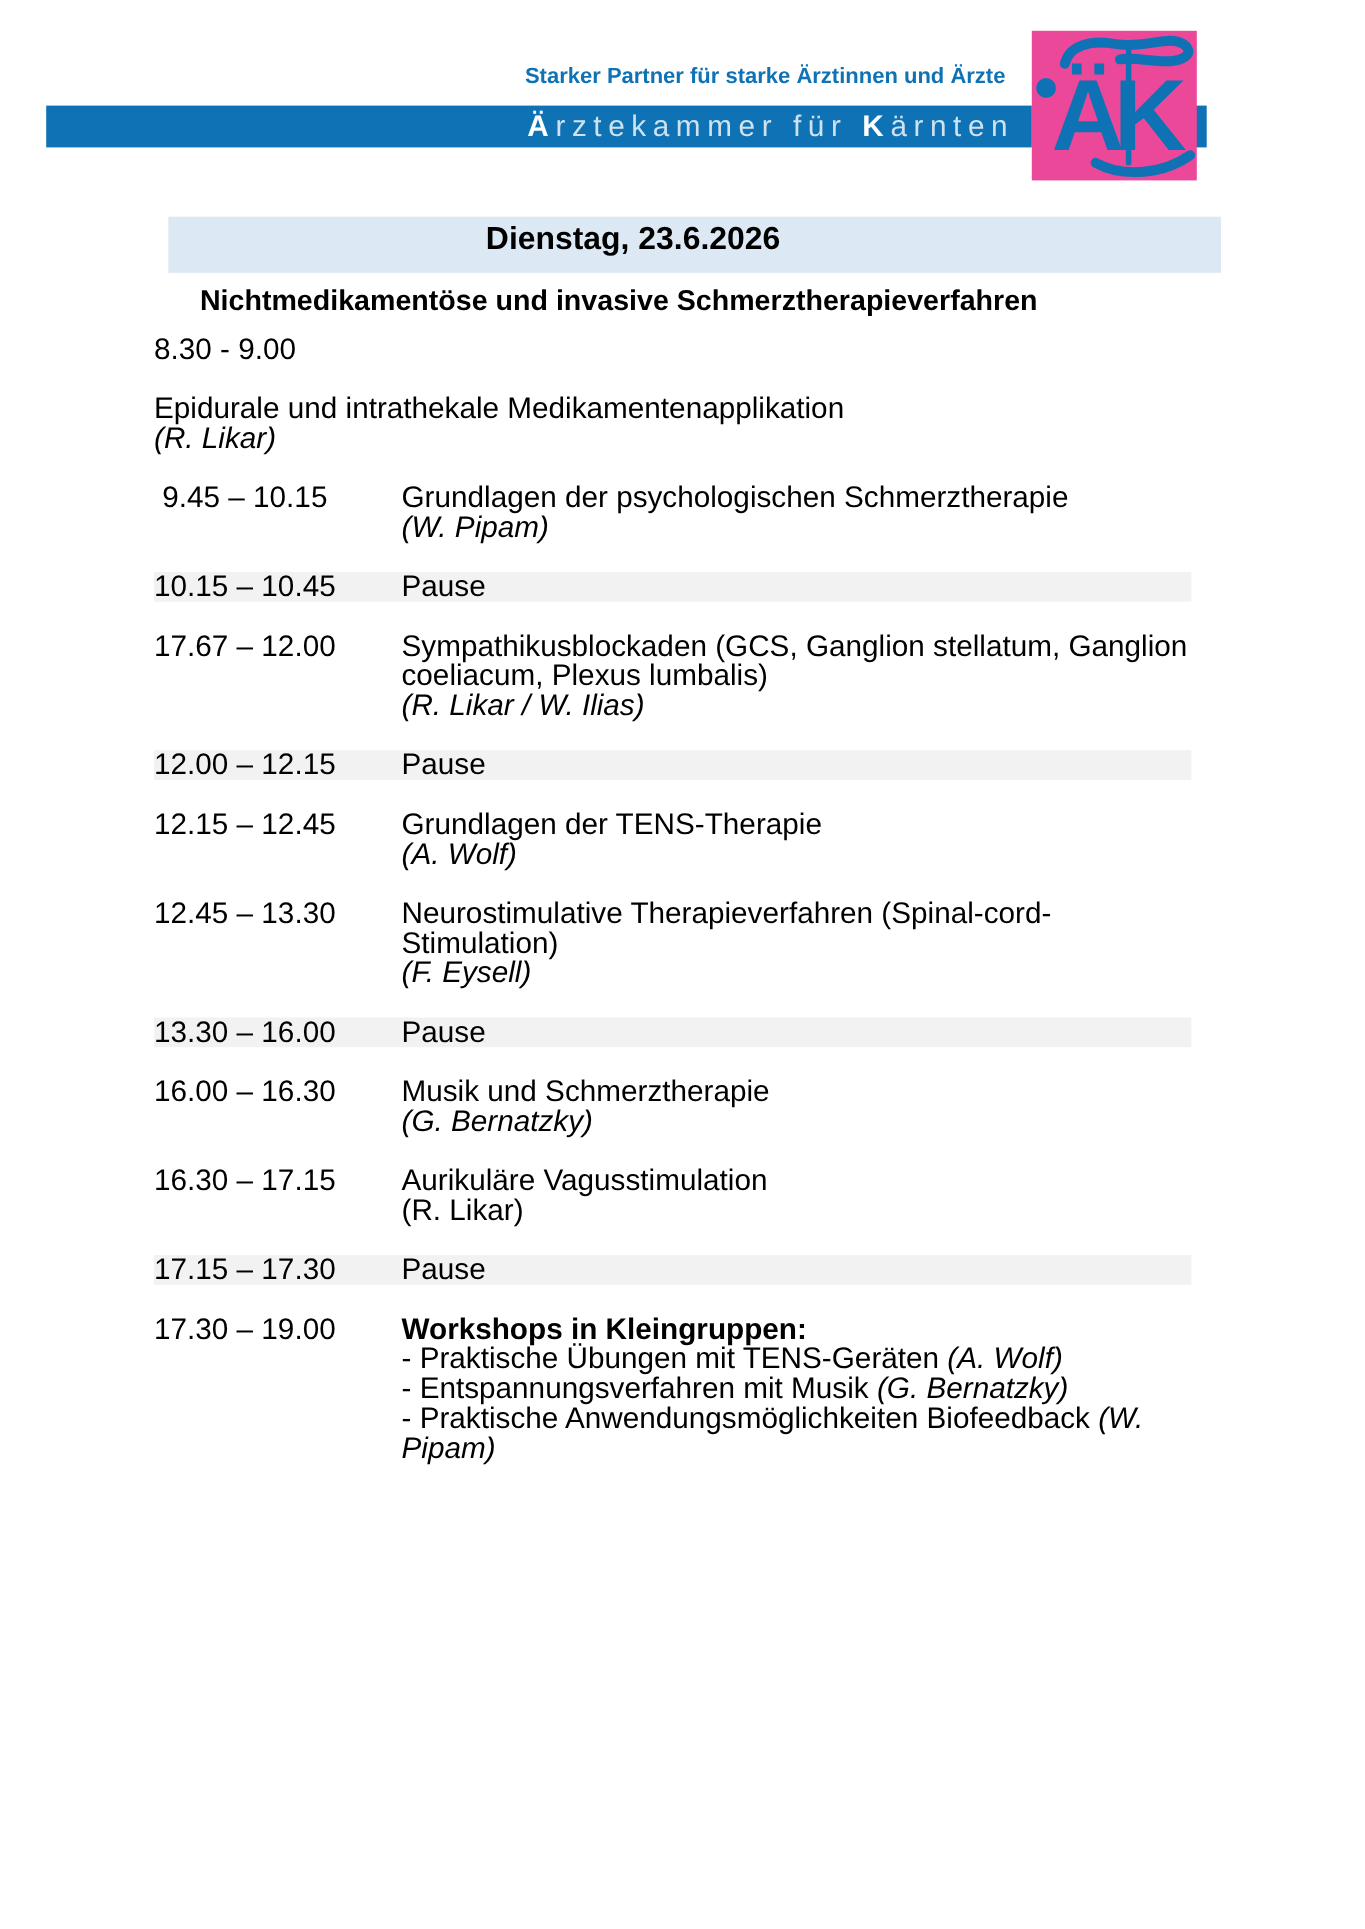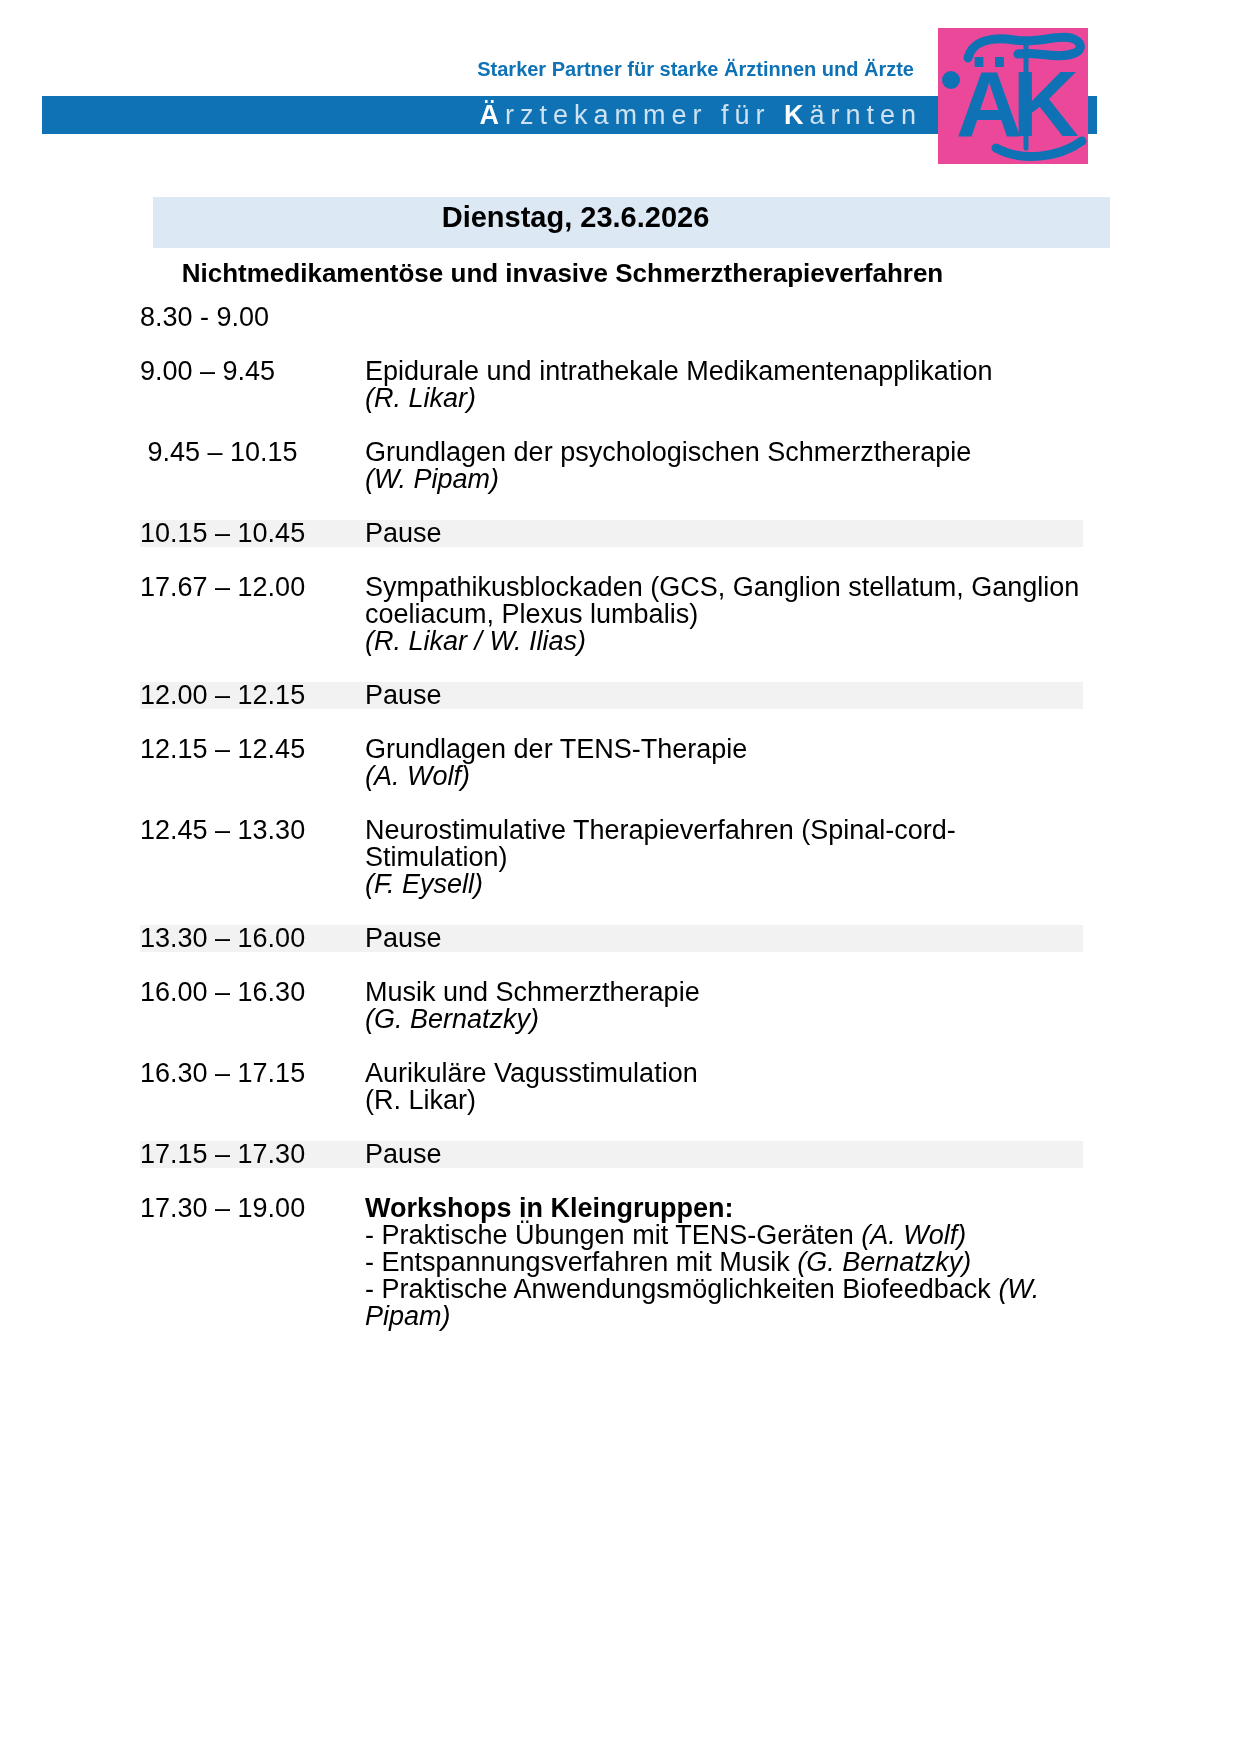--- a/index.html
+++ b/index.html
@@ -149,21 +149,20 @@
   </div>
   <div class="subtitle">Nichtmedikamentöse und invasive Schmerztherapieverfahren</div>
 
   <div class="schedule">
 
     <div class="row">
       <div class="time">8.30 - 9.00</div>
     </div>
 
     <div class="row">
-      <div class="time">9.00 – 9.45</div>
       <div class="content">
         <div>Epidurale und intrathekale Medikamentenapplikation</div>
         <div class="italic">(R. Likar)</div>
       </div>
     </div>
 
     <div class="row">
       <div class="time">&nbsp;9.45 – 10.15</div>
       <div class="content">
         <div>Grundlagen der psychologischen Schmerztherapie</div>

